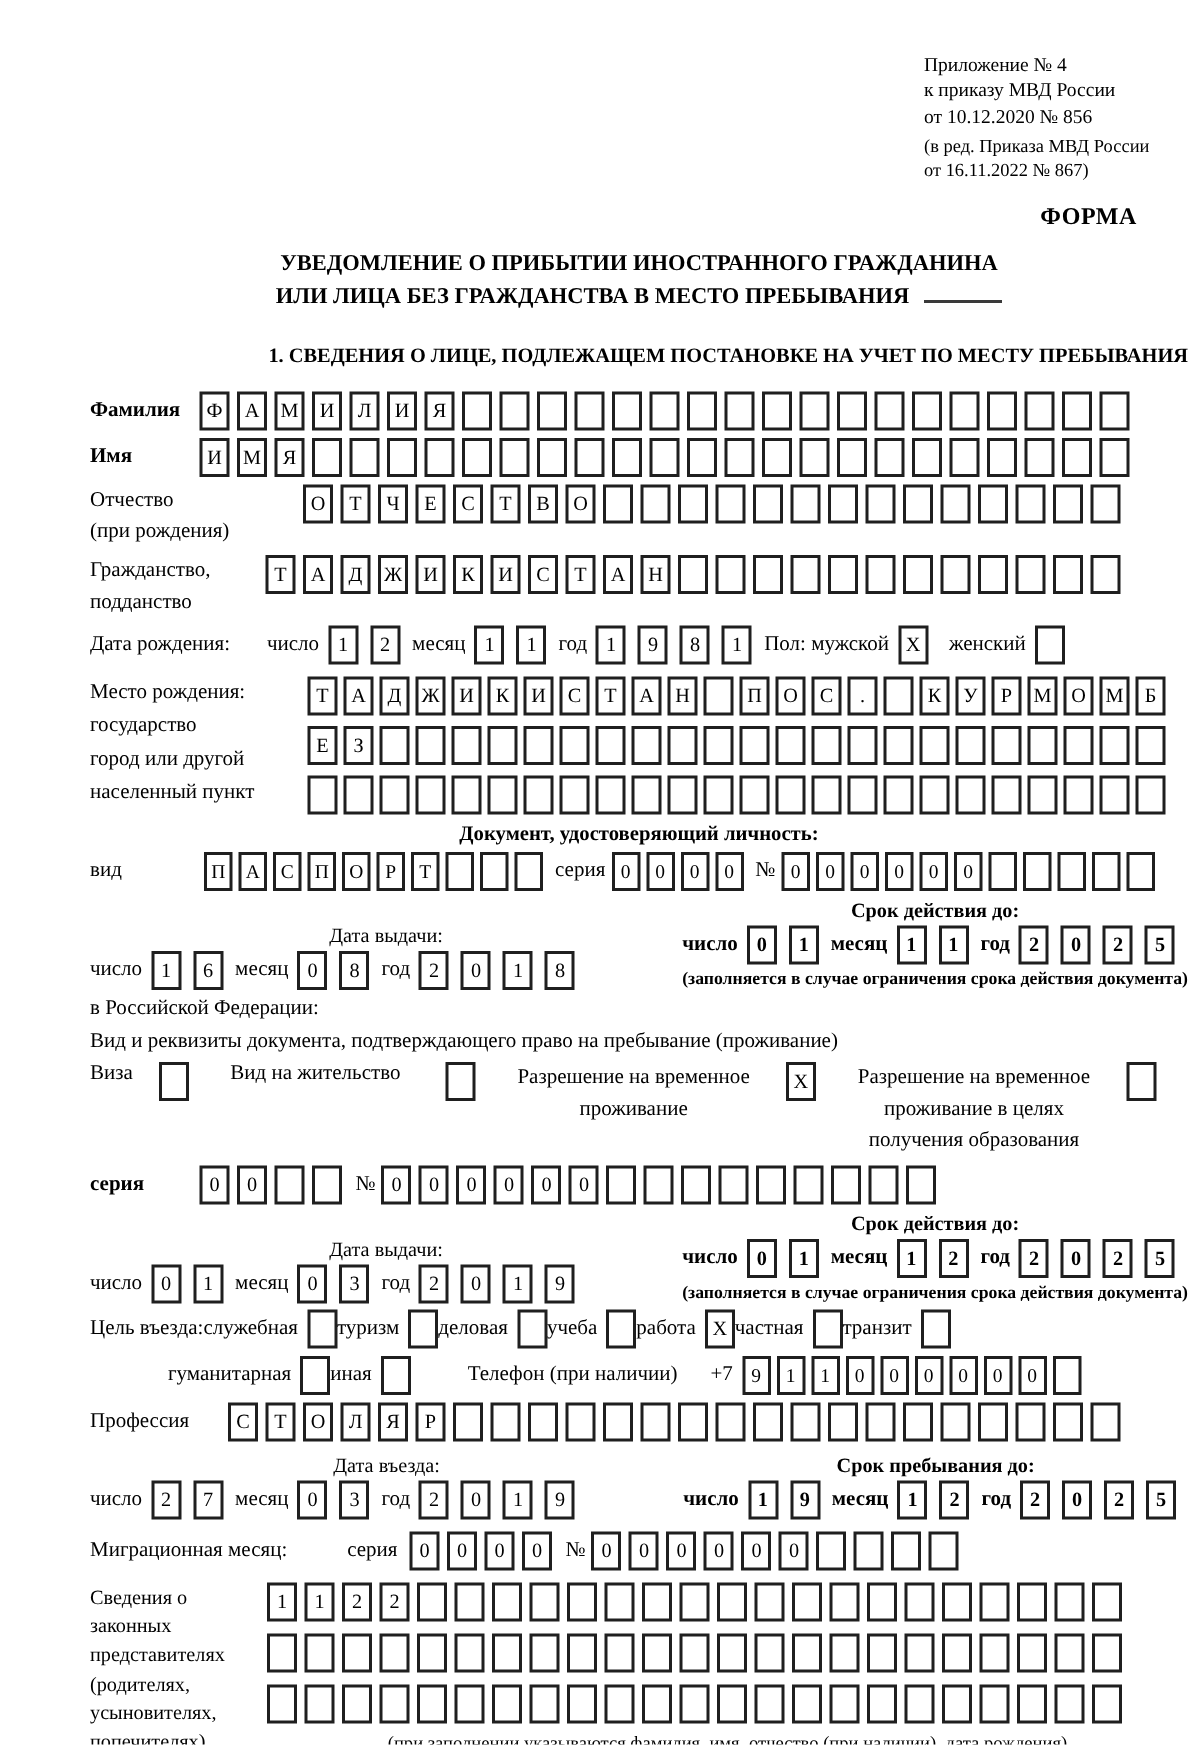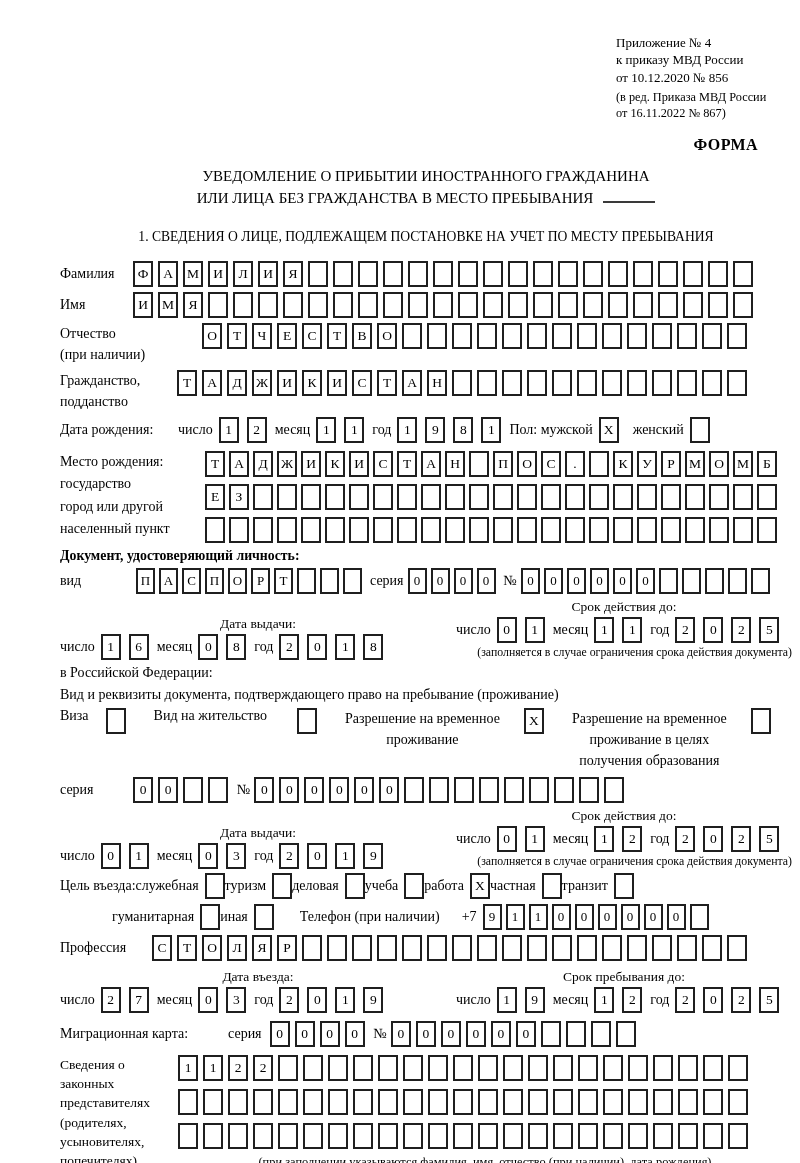--- a/index.html
+++ b/index.html
@@ -10,52 +10,52 @@
     font-family:"Liberation Serif", serif;
     font-size:14px;
   }
   .page { padding:34px 8px 0 60px; }
 
   
   .appendix { margin-left:556px; font-size:13px; line-height:1.33; }
   .edition  { font-size:12.3px; line-height:1.3; margin-top:4px; }
   .forma { text-align:right; padding-right:34px; font-weight:bold; font-size:16px; margin-top:14px; letter-spacing:.4px; }
 
-  .title { text-align:center; font-weight:normal; font-size:15px; margin-top:12px; line-height:1.45; }
+  .title { text-align:center; font-weight:bold; font-size:15px; margin-top:12px; line-height:1.45; }
   .t-under { display:inline-block; width:52px; border-bottom:2px solid #3a3a3a; margin-left:10px; }
 
-  .sec1 { text-align:center; font-weight:normal; font-size:13.6px; margin-top:20px; margin-bottom:16px; }
+  .sec1 { text-align:right; font-weight:bold; font-size:13.6px; margin-top:20px; margin-bottom:16px; }
 
   .frow { display:flex; align-items:center; margin-bottom:5px; }
   .frow.top { align-items:flex-start; }
   .lbl { flex:0 0 auto; }
   .stack { line-height:1.5; }
 
   .cells { display:flex; flex:0 0 auto; }
   .cell {
     flex:0 0 auto; display:inline-block;
     width:16px; height:22px; border:2px solid #1f1f1f;
     margin-right:5px; text-align:center; line-height:22px; font-size:13.5px;
     background:#fff;
   }
   .cells.sm .cell { margin-right:4px; }
   .cells.xs .cell { width:15px; margin-right:4px; font-size:13px; }
   .cells.dg .cell { margin-right:8px; }
   .cb { margin-right:0; margin-left:6px; }
 
-  .w73  { width:73px; }  .w92  { width:92px; }
+  .w73  { width:73px;font-weight:bold; }  .w92  { width:92px; }
   .w117 { width:117px; } .w142 { width:142px; }
   .w145 { width:145px; } .w76  { width:76px; }
   .mid { margin:0 4px 0 4px; }
 
-  .ctr-head { font-weight:bold; font-size:13.8px; margin:2px 0 4px 0; }
+  .ctr-head { text-align:center; font-weight:bold; font-size:13.8px; margin:2px 0 4px 0; }
 
   .dates { margin-bottom:4px; display:flex; align-items:flex-end; }
   .dcol1 { width:396px; }
-  .dcol2 { flex:1; }
+  .dcol2 { flex:1;font-weight:bold; }
   .dhead { text-align:center; font-size:13.5px; margin-bottom:2px; }
   .dline { display:flex; align-items:center; }
   .dl { margin-right:6px; }
   .dnote { font-size:11.8px; text-align:right; margin-top:2px; white-space:nowrap; }
 
   .plain { margin-bottom:3px; line-height:1.35; }
 
   .resopts { display:flex; align-items:flex-start; margin-bottom:6px; margin-top:2px;gap:14px; }
   .ropt-lbl { margin-left:14px; }
   .ropt-multi { margin-left:14px; text-align:center; line-height:1.5; }
@@ -155,21 +155,21 @@
         <span class="cell"></span>
         <span class="cell"></span>
         <span class="cell"></span>
         <span class="cell"></span>
       </span>
   </div>
 
   <div class="frow top">
     <span class="lbl w142 stack">
       <div>Отчество</div>
-      <div>(при наличии)</div>
+      <div>(при рождения)</div>
     </span>
     <span class="cells">
         <span class="cell">О</span>
         <span class="cell">Т</span>
         <span class="cell">Ч</span>
         <span class="cell">Е</span>
         <span class="cell">С</span>
         <span class="cell">Т</span>
         <span class="cell">В</span>
         <span class="cell">О</span>
@@ -535,21 +535,21 @@
     <span class="cell cb"></span>
     <span class="plbl">транзит</span>
     <span class="cell cb"></span>
   </div>
 
   <div class="frow">
     <span class="ml52">гуманитарная</span>
     <span class="cell cb"></span>
     <span class="plbl">иная</span>
     <span class="cell cb"></span>
-    <span style="margin-left:26px">Телефон (при наличии)</span>
+    <span style="margin-left:38px">Телефон (при наличии)</span>
     <span style="margin-left:22px;margin-right:6px">+7</span>
     <span class="cells xs">
         <span class="cell">9</span>
         <span class="cell">1</span>
         <span class="cell">1</span>
         <span class="cell">0</span>
         <span class="cell">0</span>
         <span class="cell">0</span>
         <span class="cell">0</span>
         <span class="cell">0</span>
@@ -629,21 +629,21 @@
             <span class="cell">2</span>
             <span class="cell">0</span>
             <span class="cell">2</span>
             <span class="cell">5</span>
           </span>
       </div>
     </div>
   </div>
 
   <div class="frow mb8">
-    <span>Миграционная карта:</span>
+    <span>Миграционная месяц:</span>
     <span class="ml40" style="margin-right:8px">серия</span>
     <span class="cells">
         <span class="cell">0</span>
         <span class="cell">0</span>
         <span class="cell">0</span>
         <span class="cell">0</span>
       </span>
     <span class="mid">№</span>
     <span class="cells">
         <span class="cell">0</span>

